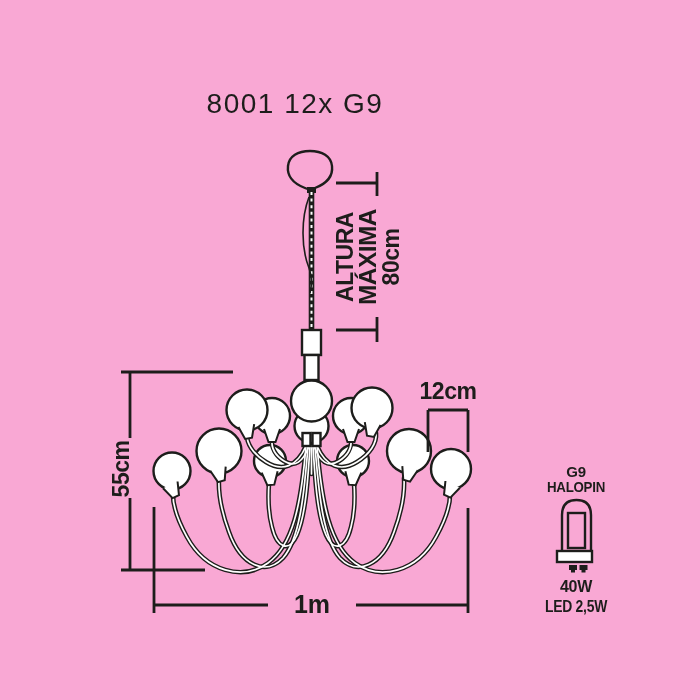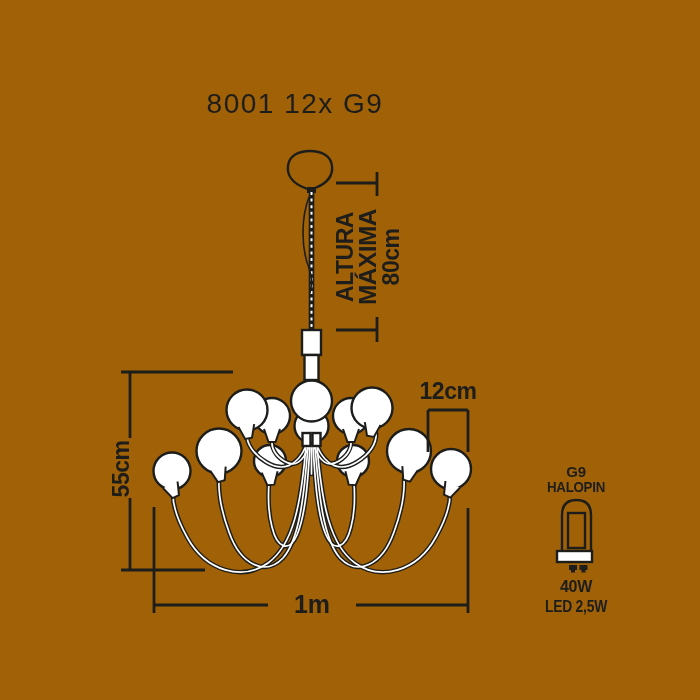--- a/index.html
+++ b/index.html
@@ -1,19 +1,19 @@
 <!DOCTYPE html>
 <html><head>
 <meta charset="utf-8">
 <style>
   html,body{margin:0;padding:0;background:#ffffff;}
   .canvas{
     position:relative;
     width:700px;height:700px;
-    background:#a16207;
+    background:#f9a8d4;
     font-family:"Liberation Sans", sans-serif;
     overflow:hidden;
   }
   svg{display:block;}
   
   .ln   {stroke:#1d1d1b; stroke-width:2.4; fill:#ffffff;}
   .lnn  {stroke:#1d1d1b; stroke-width:2.4; fill:none;}
   .thin {stroke:#1d1d1b; stroke-width:1.6; fill:none;}
   .dim  {stroke:#1d1d1b; stroke-width:2.8; fill:none;}
   #arms-outer path{stroke:#1d1d1b; stroke-width:4.6; fill:none; stroke-linecap:round;}

